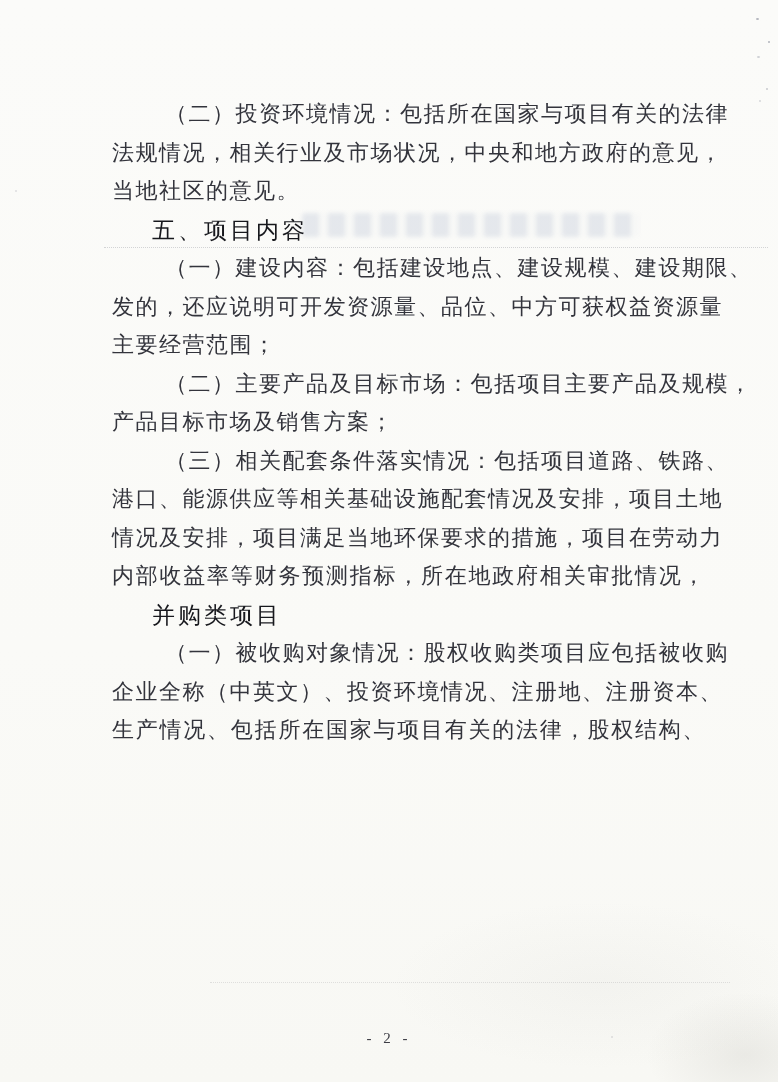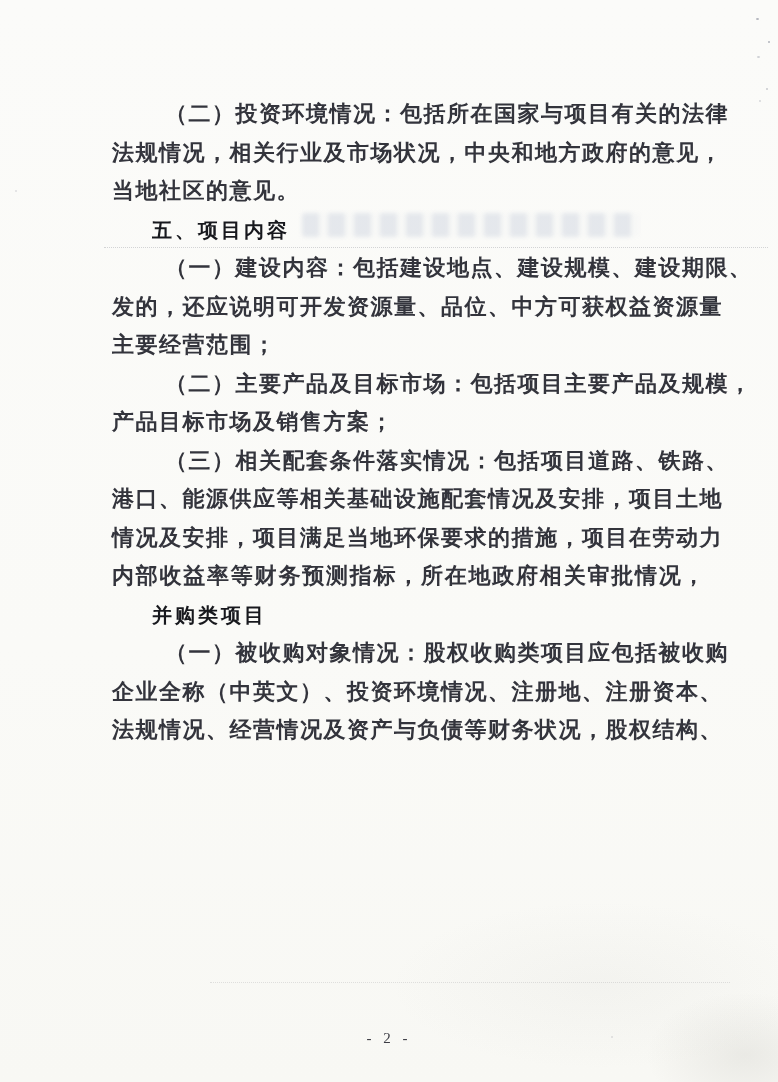--- a/index.html
+++ b/index.html
@@ -23,30 +23,29 @@
     width: 594px;
     font-size: 22px;
     letter-spacing: 1.5px;
   }
   .line {
     line-height: 38.5px;
     text-align: justify;
     text-align-last: justify;
     text-justify: inter-character;
     white-space: nowrap;
-    font-weight: bold;
   }
   .line.indent { padding-left: 53px; }
   .line.para-end { text-align-last: left; white-space: normal; }
   .heading {
     line-height: 38.5px;
     padding-left: 40px;
     font-family: "Liberation Sans", "DejaVu Sans", sans-serif;
-    font-weight: 700;
-    font-size: 20px;
+    font-weight: 400;
+    font-size: 23px;
     letter-spacing: 3px;
     color: #17181d;
   }
   .page-number {
     position: absolute;
     left: 0;
     top: 1030px;
     width: 778px;
     text-align: center;
     font-size: 15px;
@@ -130,18 +129,18 @@
       <div class="para">
         <div class="line indent">（三）相关配套条件落实情况：包括项目道路、铁路、</div>
         <div class="line">港口、能源供应等相关基础设施配套情况及安排，项目土地</div>
         <div class="line">情况及安排，项目满足当地环保要求的措施，项目在劳动力</div>
         <div class="line">内部收益率等财务预测指标，所在地政府相关审批情况，</div>
       </div>
       <div class="heading">并购类项目</div>
       <div class="para">
         <div class="line indent">（一）被收购对象情况：股权收购类项目应包括被收购</div>
         <div class="line">企业全称（中英文）、投资环境情况、注册地、注册资本、</div>
-        <div class="line">法规情况、经营情况及资产与负债等财务状况，股权结构、</div>
+        <div class="line">生产情况、包括所在国家与项目有关的法律，股权结构、</div>
       </div>
     </div>
 
   <div class="page-number">- 2 -</div>
 </div>
 
 </body></html>

